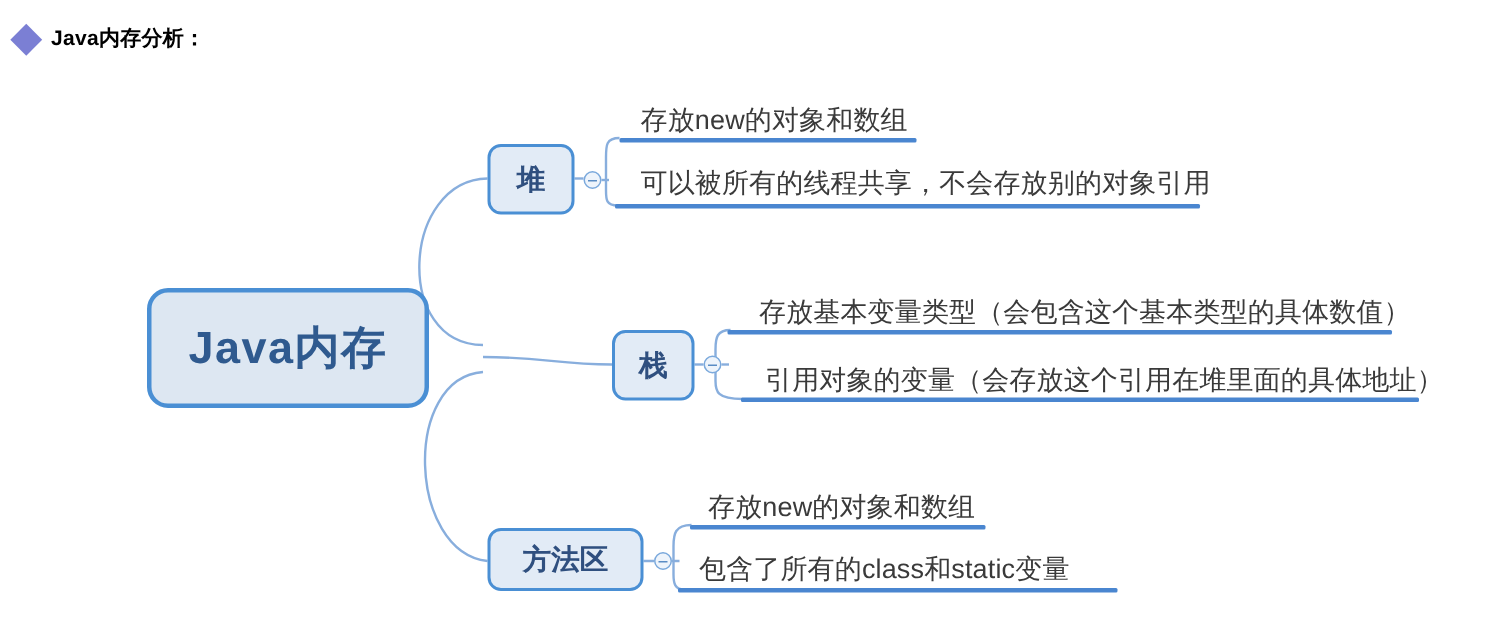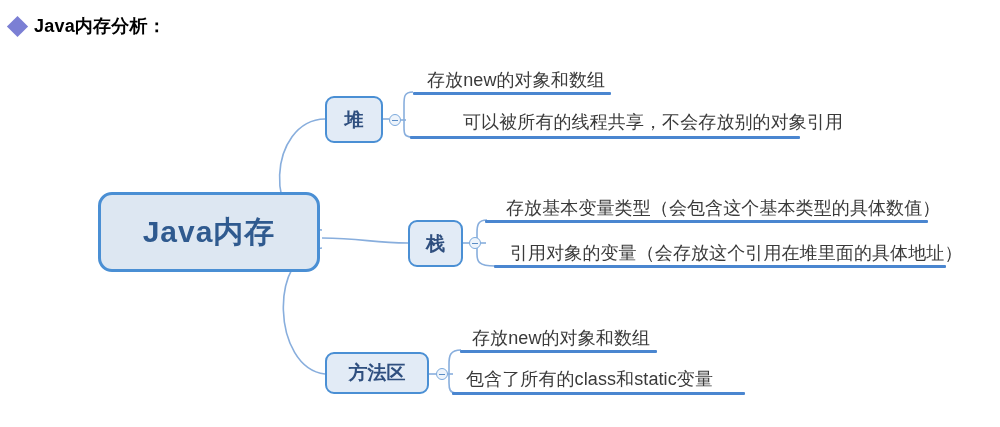--- a/index.html
+++ b/index.html
@@ -27,21 +27,21 @@
     height: 28px;
   }
   #diamond-bullet {
     width: 15px;
     height: 15px;
     background: #7b7fd4;
     transform: rotate(45deg);
     flex: 0 0 auto;
   }
   #title-text {
-    font-size: 18px;
+    font-size: 14px;
     font-weight: bold;
     color: #000000;
     letter-spacing: 0.2px;
     white-space: nowrap;
   }
 
   
   #mindmap-svg {
     position: absolute;
     left: 0;
@@ -60,21 +60,21 @@
     border-radius: 11px;
     display: flex;
     align-items: center;
     justify-content: center;
     color: #2f5a8f;
     white-space: nowrap;
   }
   #node-root {
     left: 98px;
     top: 192px;
-    width: 222px;
+    width: 188px;
     height: 80px;
     border-radius: 14px;
     font-size: 30px;
     font-weight: bold;
     letter-spacing: 1px;
     background: #dde7f2;
   }
   .node-branch {
     font-size: 19px;
     font-weight: bold;
@@ -137,21 +137,21 @@
   .leaf-underline {
     position: absolute;
     height: 3px;
     background: #4a86d0;
     border-radius: 1px;
   }
 
   
   #leaf-heap-1      { left: 427px; top: 70px; }
   #underline-heap-1 { left: 413px; top: 92px; width: 198px; }
-  #leaf-heap-2      { left: 427px; top: 112px; margin-left: 36px; }
+  #leaf-heap-2      { left: 427px; top: 112px; }
   #underline-heap-2 { left: 410px; top: 136px; width: 390px; }
 
   
   #leaf-stack-1      { left: 506px; top: 198px; }
   #underline-stack-1 { left: 485px; top: 220px; width: 443px; }
   #leaf-stack-2      { left: 510px; top: 243px; }
   #underline-stack-2 { left: 494px; top: 265px; width: 452px; }
 
   
   #leaf-method-1      { left: 472px; top: 328px; }

